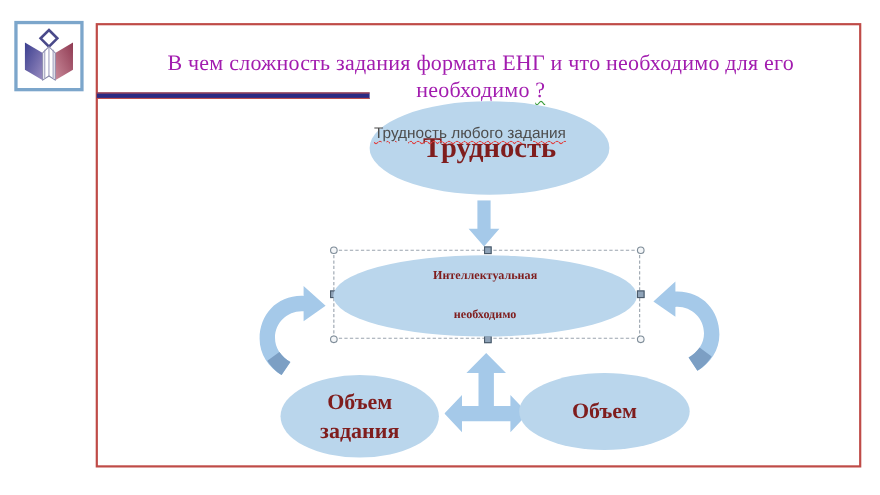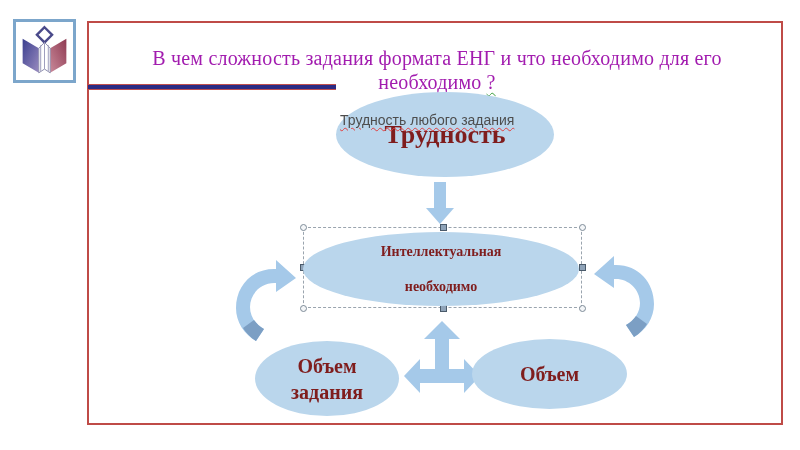--- a/index.html
+++ b/index.html
@@ -19,21 +19,21 @@
   .qmark{text-decoration:underline wavy #3a9d3a;text-decoration-thickness:1px;text-underline-offset:3px;padding-left:5px;}
 
   
   #title-rule{left:88px;top:84px;width:248px;height:4px;background:#2b2b84;
               border-top:1px solid #c0504d;border-bottom:1px solid #c0504d;}
 
   
   .ellipse{background:#bad6ec;border-radius:50%;display:flex;flex-direction:column;
            align-items:center;justify-content:center;text-align:right;color:#7f1d1d;font-weight:bold;}
   #ellipse-top{left:336px;top:92px;width:218px;height:85px;font-size:26px;line-height:33px;}
-  #ellipse-middle{left:303px;top:232px;width:276px;height:74px;font-size:14px;line-height:19px;gap:16px;}
+  #ellipse-middle{left:303px;top:232px;width:276px;height:74px;font-size:11px;line-height:19px;gap:16px;}
   #ellipse-bl{left:255px;top:341px;width:144px;height:75px;font-size:20px;line-height:26px;}
   #ellipse-br{left:472px;top:339px;width:155px;height:70px;font-size:20px;line-height:26px;}
 
   
   #overlay-small-text{left:340px;top:112px;width:212px;text-align:left;
      font-family:"Liberation Sans", sans-serif;font-size:14px;color:#4d4d4d;font-weight:normal;
      text-decoration:underline wavy #e04040;text-decoration-thickness:1px;text-underline-offset:2px;}
 
   
   #selection-rect{left:303px;top:227px;width:279px;height:81px;border:1px dashed #9aa4ae;box-sizing:border-box;}

